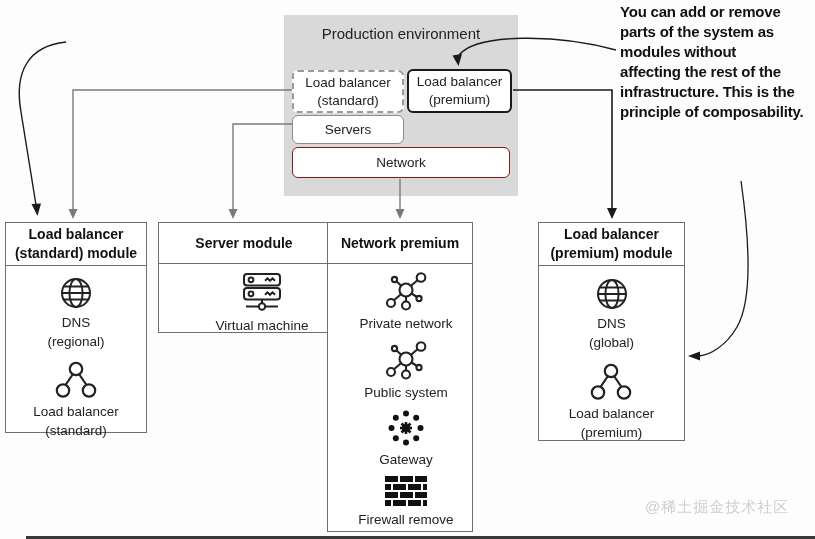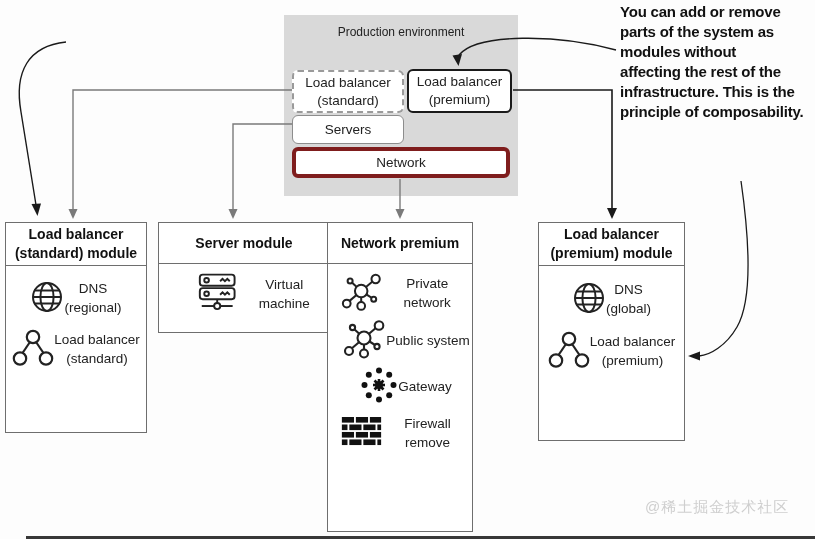--- a/index.html
+++ b/index.html
@@ -17,43 +17,43 @@
   }
   #annotation-left  { left: 76px; top: 13px; width: 180px; }
   #annotation-right { left: 620px; top: 2px; width: 196px; }
 
   
   #production {
     position: absolute; left: 284px; top: 15px; width: 234px; height: 181px;
     background: #d9d9d9;
   }
   #production .pe-title {
-    text-align: center; padding-top: 10px; font-size: 12px; color: #222;
+    text-align: center; padding-top: 10px; font-size: 15px; color: #222;
   }
   .pe-box {
     position: absolute; background: #fff; border-radius: 6px;
     display: flex; align-items: center; justify-content: center;
     text-align: center; font-size: 13.5px; line-height: 18px; color: #222;
   }
   #pe-lb-standard { left: 8px;  top: 55px;  width: 112px; height: 43px; border: 2px dashed #9a9a9a; }
   #pe-lb-premium  { left: 123px; top: 54px; width: 105px; height: 44px; border: 2px solid #1a1a1a; }
   #pe-servers     { left: 8px;  top: 100px; width: 112px; height: 29px; border: 1px solid #8d8d8d; }
-  #pe-network     { left: 8px;  top: 132px; width: 218px; height: 31px; border: 4px solid #7f1d1d; }
+  #pe-network     { left: 8px;  top: 132px; width: 218px; height: 31px; border: 1px solid #7f1d1d; }
 
   
   .module {
     position: absolute; background: #fff; border: 1px solid #6e6e6e;
   }
   .module-header {
     border-bottom: 1px solid #6e6e6e; display: flex; align-items: center;
     justify-content: center; text-align: center; font-weight: bold;
     font-size: 14px; line-height: 19px; color: #111;
   }
   .module-body { display: flex; flex-direction: column; align-items: center; }
-  .module-item { display: flex; flex-direction: row; align-items: center; }
+  .module-item { display: flex; flex-direction: column; align-items: center; }
   .item-label {
     text-align: center; font-size: 13.5px; line-height: 19px; color: #222; margin-top: 3px;
   }
   #module-lb-standard { left: 5px;   top: 222px; width: 142px; height: 211px; }
   #module-server      { left: 158px; top: 222px; width: 172px; height: 111px; }
   #module-network     { left: 327px; top: 222px; width: 146px; height: 310px; }
   #module-lb-premium  { left: 538px; top: 222px; width: 147px; height: 219px; }
   #module-lb-standard .module-header, #module-lb-premium .module-header { height: 43px; }
   #module-server .module-header, #module-network .module-header { height: 41px; }
   #module-lb-standard .module-item { margin-top: 10px; }

